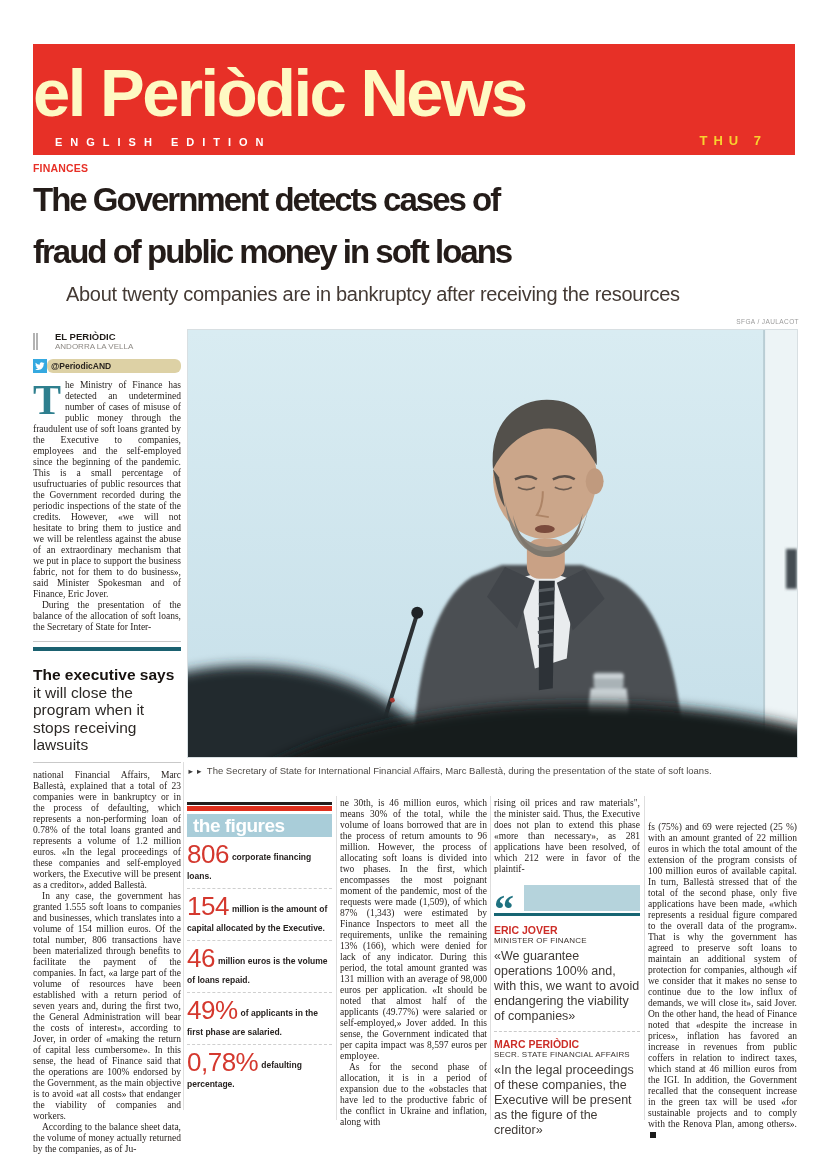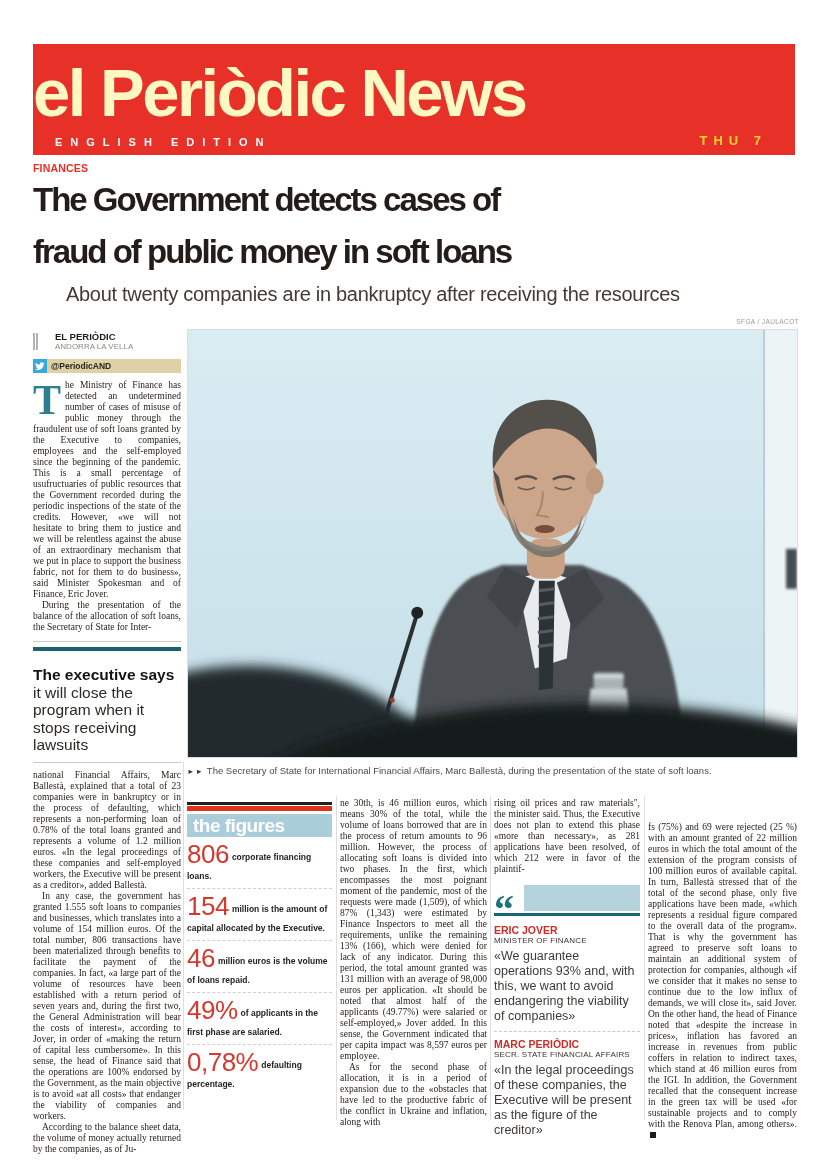--- a/index.html
+++ b/index.html
@@ -40,21 +40,21 @@
 
   .vrule{position:absolute;width:1px;background:#dedede;}
 
   
   .byline{position:relative;padding-left:22px;font-family:"Liberation Sans",sans-serif;margin-bottom:8px;}
   .byline:before{content:"";position:absolute;left:0;top:1px;height:17px;width:2px;border-left:5px double #b3b3b3;}
   .byline-src{font-size:9.5px;font-weight:bold;color:#1f1b18;line-height:10px;}
   .byline-loc{font-size:8px;color:#8d8984;line-height:9px;}
   .twitter{display:flex;height:14px;margin-bottom:7px;font-family:"Liberation Sans",sans-serif;}
   .tw-icon{width:14px;height:14px;background:#35a9e0;display:flex;align-items:center;justify-content:center;}
-  .tw-strip{flex:1;background:#ddd1a5;font-size:8.5px;font-weight:bold;color:#2a2520;line-height:14px;padding-left:4px;}
+  .tw-strip{flex:1;background:#ddd1a5;font-size:8.5px;font-weight:bold;color:#2a2520;line-height:14px;padding-left:4px;border-radius:6px;}
 
   
   .dropcap{float:left;color:#2e7f8e;font-family:"Liberation Serif",serif;font-weight:bold;
     font-size:42px;line-height:36px;padding-right:4px;padding-top:2px;}
 
   
   .pq{font-family:"Liberation Sans",sans-serif;margin:8px 0 6px 0;}
   .pq-thin{border-top:1px solid #c9c9c9;margin-bottom:5px;}
   .pq-thick{height:4px;background:#1b6170;margin-bottom:7px;}
   .pq-text{font-size:15.5px;line-height:17.5px;color:#2c2825;text-align:left;margin-top:15px;}
@@ -226,21 +226,21 @@
     <p>rising oil prices and raw materials", the minister said. Thus, the Executive does not plan to extend this phase «more than necessary», as 281 applications have been resolved, of which 212 were in favor of the plaintif-</p>
     <div class="qbox">
       <div class="q-header">
         <div class="q-glyph">“</div>
         <div class="q-band"></div>
       </div>
       <div class="q-rule"></div>
       <div>
         <div class="q-name">ERIC JOVER</div>
         <div class="q-role">MINISTER OF FINANCE</div>
-        <div class="q-text">«We guarantee operations 93% and, with this, we want to avoid endangering the viability of companies»</div>
+        <div class="q-text">«We guarantee operations 100% and, with this, we want to avoid endangering the viability of companies»</div>
       </div>
       <div class="q-sep"></div>
       <div>
         <div class="q-name">MARC PERIÒDIC</div>
         <div class="q-role">SECR. STATE FINANCIAL AFFAIRS</div>
         <div class="q-text">«In the legal proceedings of these companies, the Executive will be present as the figure of the creditor»</div>
       </div>
     </div>
   </div>
 

